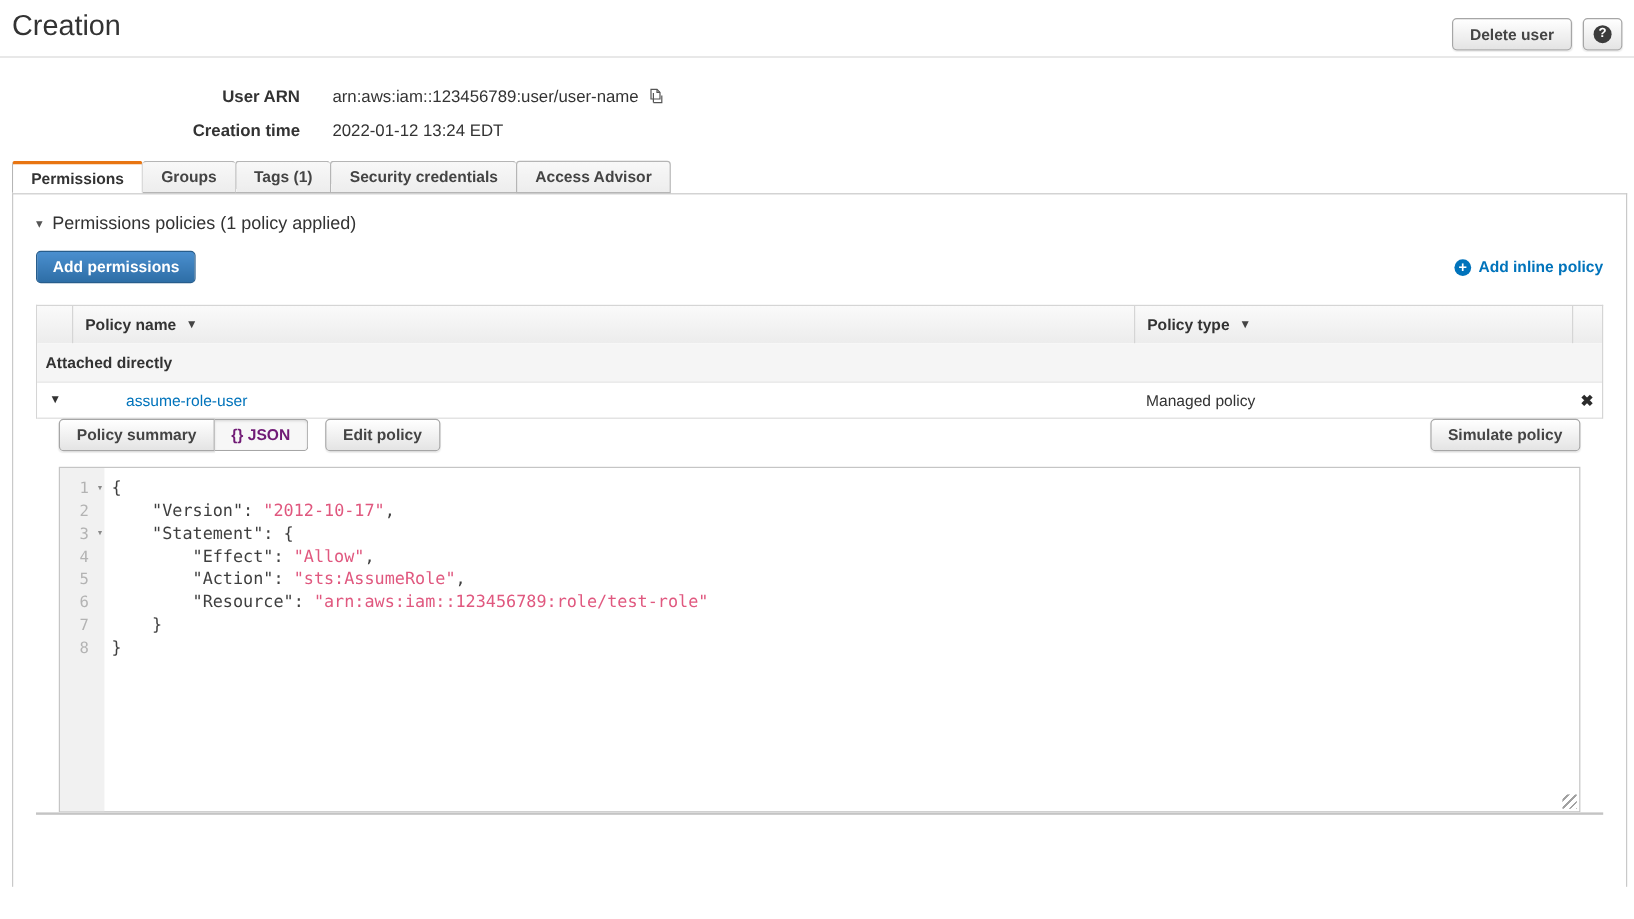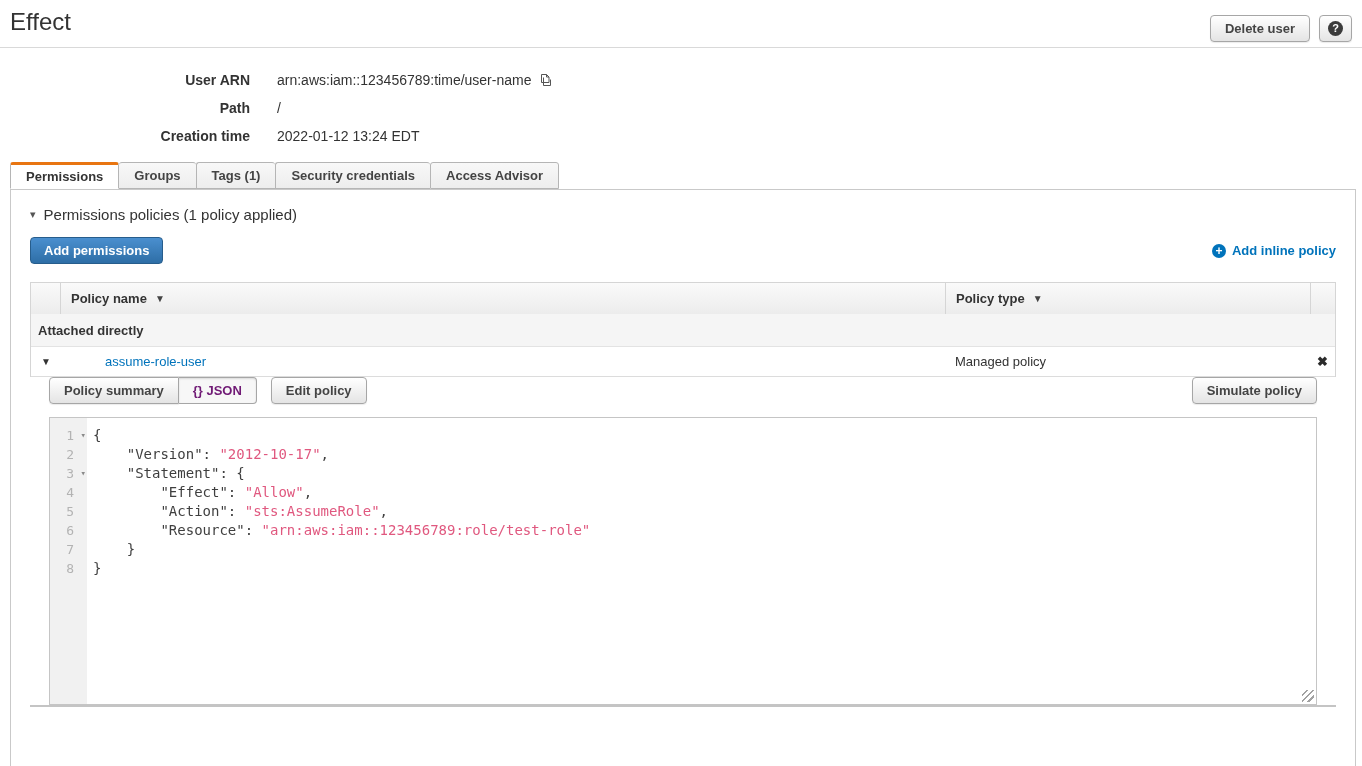--- a/index.html
+++ b/index.html
@@ -110,48 +110,42 @@
   .code-line { height:19px; }
   .tok-string { color:var(--string-pink,#e0587f); }
   .resize-handle { position:absolute; right:2px; bottom:2px; width:12px; height:12px;
     background:repeating-linear-gradient(135deg, transparent 0 3px, #8a8a8a 3px 4.5px);
     cursor:nwse-resize; opacity:.8; }
 </style>
 </head>
 <body>
 
 <div class="page-header">
-  <div class="page-title">Effect</div>
+  <div class="page-title">Creation</div>
   <div class="header-actions">
     <button class="aws-btn">Delete user</button>
     <button class="aws-btn help-btn">
         <span class="q-circle">?</span>
       </button>
   </div>
 </div>
 
 <div class="info-section" id="info-rows">
     <div class="info-row">
       <div class="info-label">User ARN</div>
       <div class="info-value">
-        <span>arn:aws:iam::123456789:time/user-name</span>
+        <span>arn:aws:iam::123456789:user/user-name</span>
         <span class="copy-icon">
           <svg width="16" height="16" viewBox="0 0 16 16">
             <path d="M3.5 10.5 v-8 h5 l2.5 2.5 v5.5 z" fill="#fff" stroke="#555"></path>
             <path d="M8.5 2.5 v2.5 h2.5" fill="none" stroke="#555"></path>
             <path d="M5.5 13.5 v-8" fill="none" stroke="#555"></path>
             <path d="M5.5 13.5 h7 v-6" fill="none" stroke="#555"></path>
           </svg>
         </span>
-      </div>
-    </div>
-    <div class="info-row">
-      <div class="info-label">Path</div>
-      <div class="info-value">
-        <span>/</span>
       </div>
     </div>
     <div class="info-row">
       <div class="info-label">Creation time</div>
       <div class="info-value">
         <span>2022-01-12 13:24 EDT</span>
       </div>
     </div>
   </div>
 

